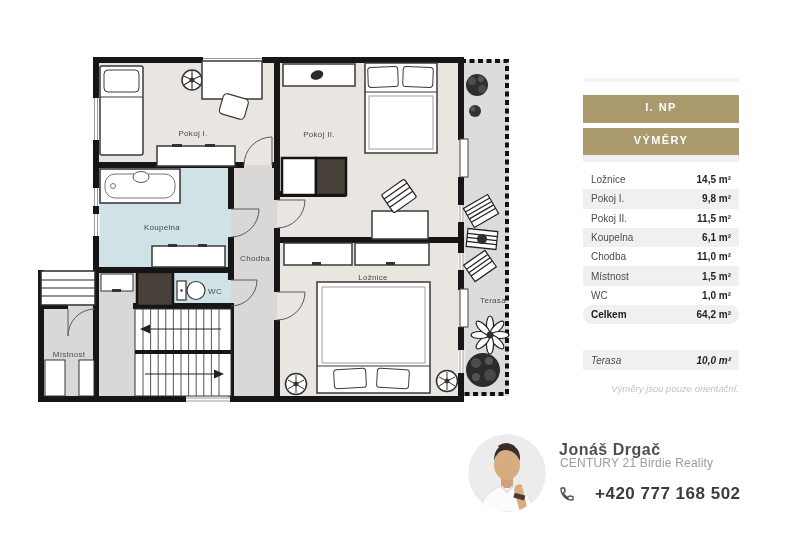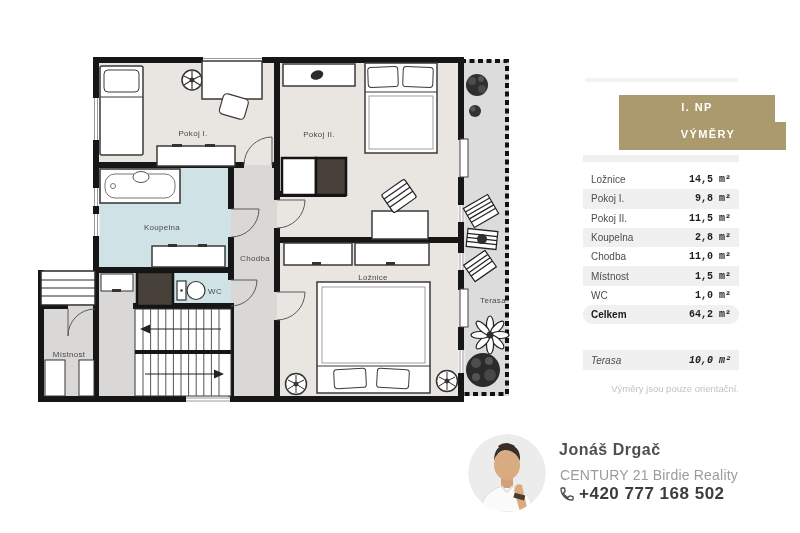--- a/index.html
+++ b/index.html
@@ -3,42 +3,42 @@
 <meta charset="utf-8">
 <style>
   html,body{margin:0;padding:0;background:#fff;}
   #page{position:relative;width:800px;height:533px;background:#ffffff;overflow:hidden;
         font-family:"Liberation Sans",sans-serif;}
   svg text{font-family:"Liberation Sans",sans-serif;}
 
   
   .pre-stripe{position:absolute;left:585px;top:78px;width:153px;height:4px;background:#f3f3f3;}
   .badge{position:absolute;left:583px;width:156px;height:28px;background:#ab9a6d;color:#fff;
-         font-size:11px;font-weight:bold;letter-spacing:1.4px;text-align:center;line-height:24px;margin-left:36px;}
+         font-size:11px;font-weight:bold;letter-spacing:1.4px;text-align:center;line-height:24px;}
   #badge-floor{top:95px;}
-  #badge-areas{top:122px;padding-left:11px;}
+  #badge-areas{top:128px;}
   .table-stripe{position:absolute;left:583px;top:155px;width:156px;height:7px;background:#f0f0f0;}
   .rows-wrap{position:absolute;left:583px;top:170px;width:156px;}
   .area-row{height:19.3px;display:flex;justify-content:space-between;align-items:center;
             padding:0 8px;box-sizing:border-box;font-size:10px;color:#4d4d4d;}
   .area-row:nth-child(even){background:#f0f0f0;}
-  .area-row .val{font-weight:bold;color:#1f1f1f;font-family:Liberation Mono, monospace;}
+  .area-row .val{font-weight:bold;color:#1f1f1f;}
   .total-row{font-weight:bold;color:#1a1a1a;border-radius:9px;}
   .terasa-row{position:absolute;left:583px;top:350px;width:156px;height:20px;background:#f0f0f0;
               display:flex;justify-content:space-between;align-items:center;padding:0 8px;
               box-sizing:border-box;font-size:10px;font-style:italic;color:#4d4d4d;}
-  .terasa-row .val{font-weight:bold;color:#1f1f1f;font-family:Liberation Mono, monospace;}
+  .terasa-row .val{font-weight:bold;color:#1f1f1f;}
   .note{position:absolute;left:583px;top:383px;width:156px;text-align:right;font-size:9.5px;
-        color:#c2c2c2;}
+        font-style:italic;color:#c2c2c2;}
 
   
   .avatar{position:absolute;left:468px;top:434px;width:78px;height:78px;border-radius:50%;overflow:hidden;}
   .agent-name{position:absolute;left:559px;top:441px;font-size:16px;font-weight:bold;color:#4f4f4f;letter-spacing:.5px;}
-  .agent-company{position:absolute;left:560px;top:467px;font-size:14px;color:#9b9b9b;letter-spacing:.2px;}
-  .agent-phone{position:absolute;left:559px;top:484px;display:flex;align-items:center;gap:4px;
+  .agent-company{position:absolute;left:560px;top:456px;font-size:12px;color:#9b9b9b;letter-spacing:.2px;}
+  .agent-phone{position:absolute;left:559px;top:484px;display:flex;align-items:center;gap:20px;
                font-size:17px;font-weight:bold;color:#3c3c3c;letter-spacing:.5px;}
 </style>
 </head>
 <body>
 
 <div id="page">
 
   <svg width="560" height="533" viewBox="0 0 560 533" style="position:absolute;left:0;top:0;">
 
     <g>
@@ -358,21 +358,21 @@
     <div class="area-row">
       <span>Pokoj I.</span>
       <span class="val">9,8 m²</span>
     </div>
     <div class="area-row">
       <span>Pokoj II.</span>
       <span class="val">11,5 m²</span>
     </div>
     <div class="area-row">
       <span>Koupelna</span>
-      <span class="val">2,8 m²</span>
+      <span class="val">6,1 m²</span>
     </div>
     <div class="area-row">
       <span>Chodba</span>
       <span class="val">11,0 m²</span>
     </div>
     <div class="area-row">
       <span>Místnost</span>
       <span class="val">1,5 m²</span>
     </div>
     <div class="area-row">

